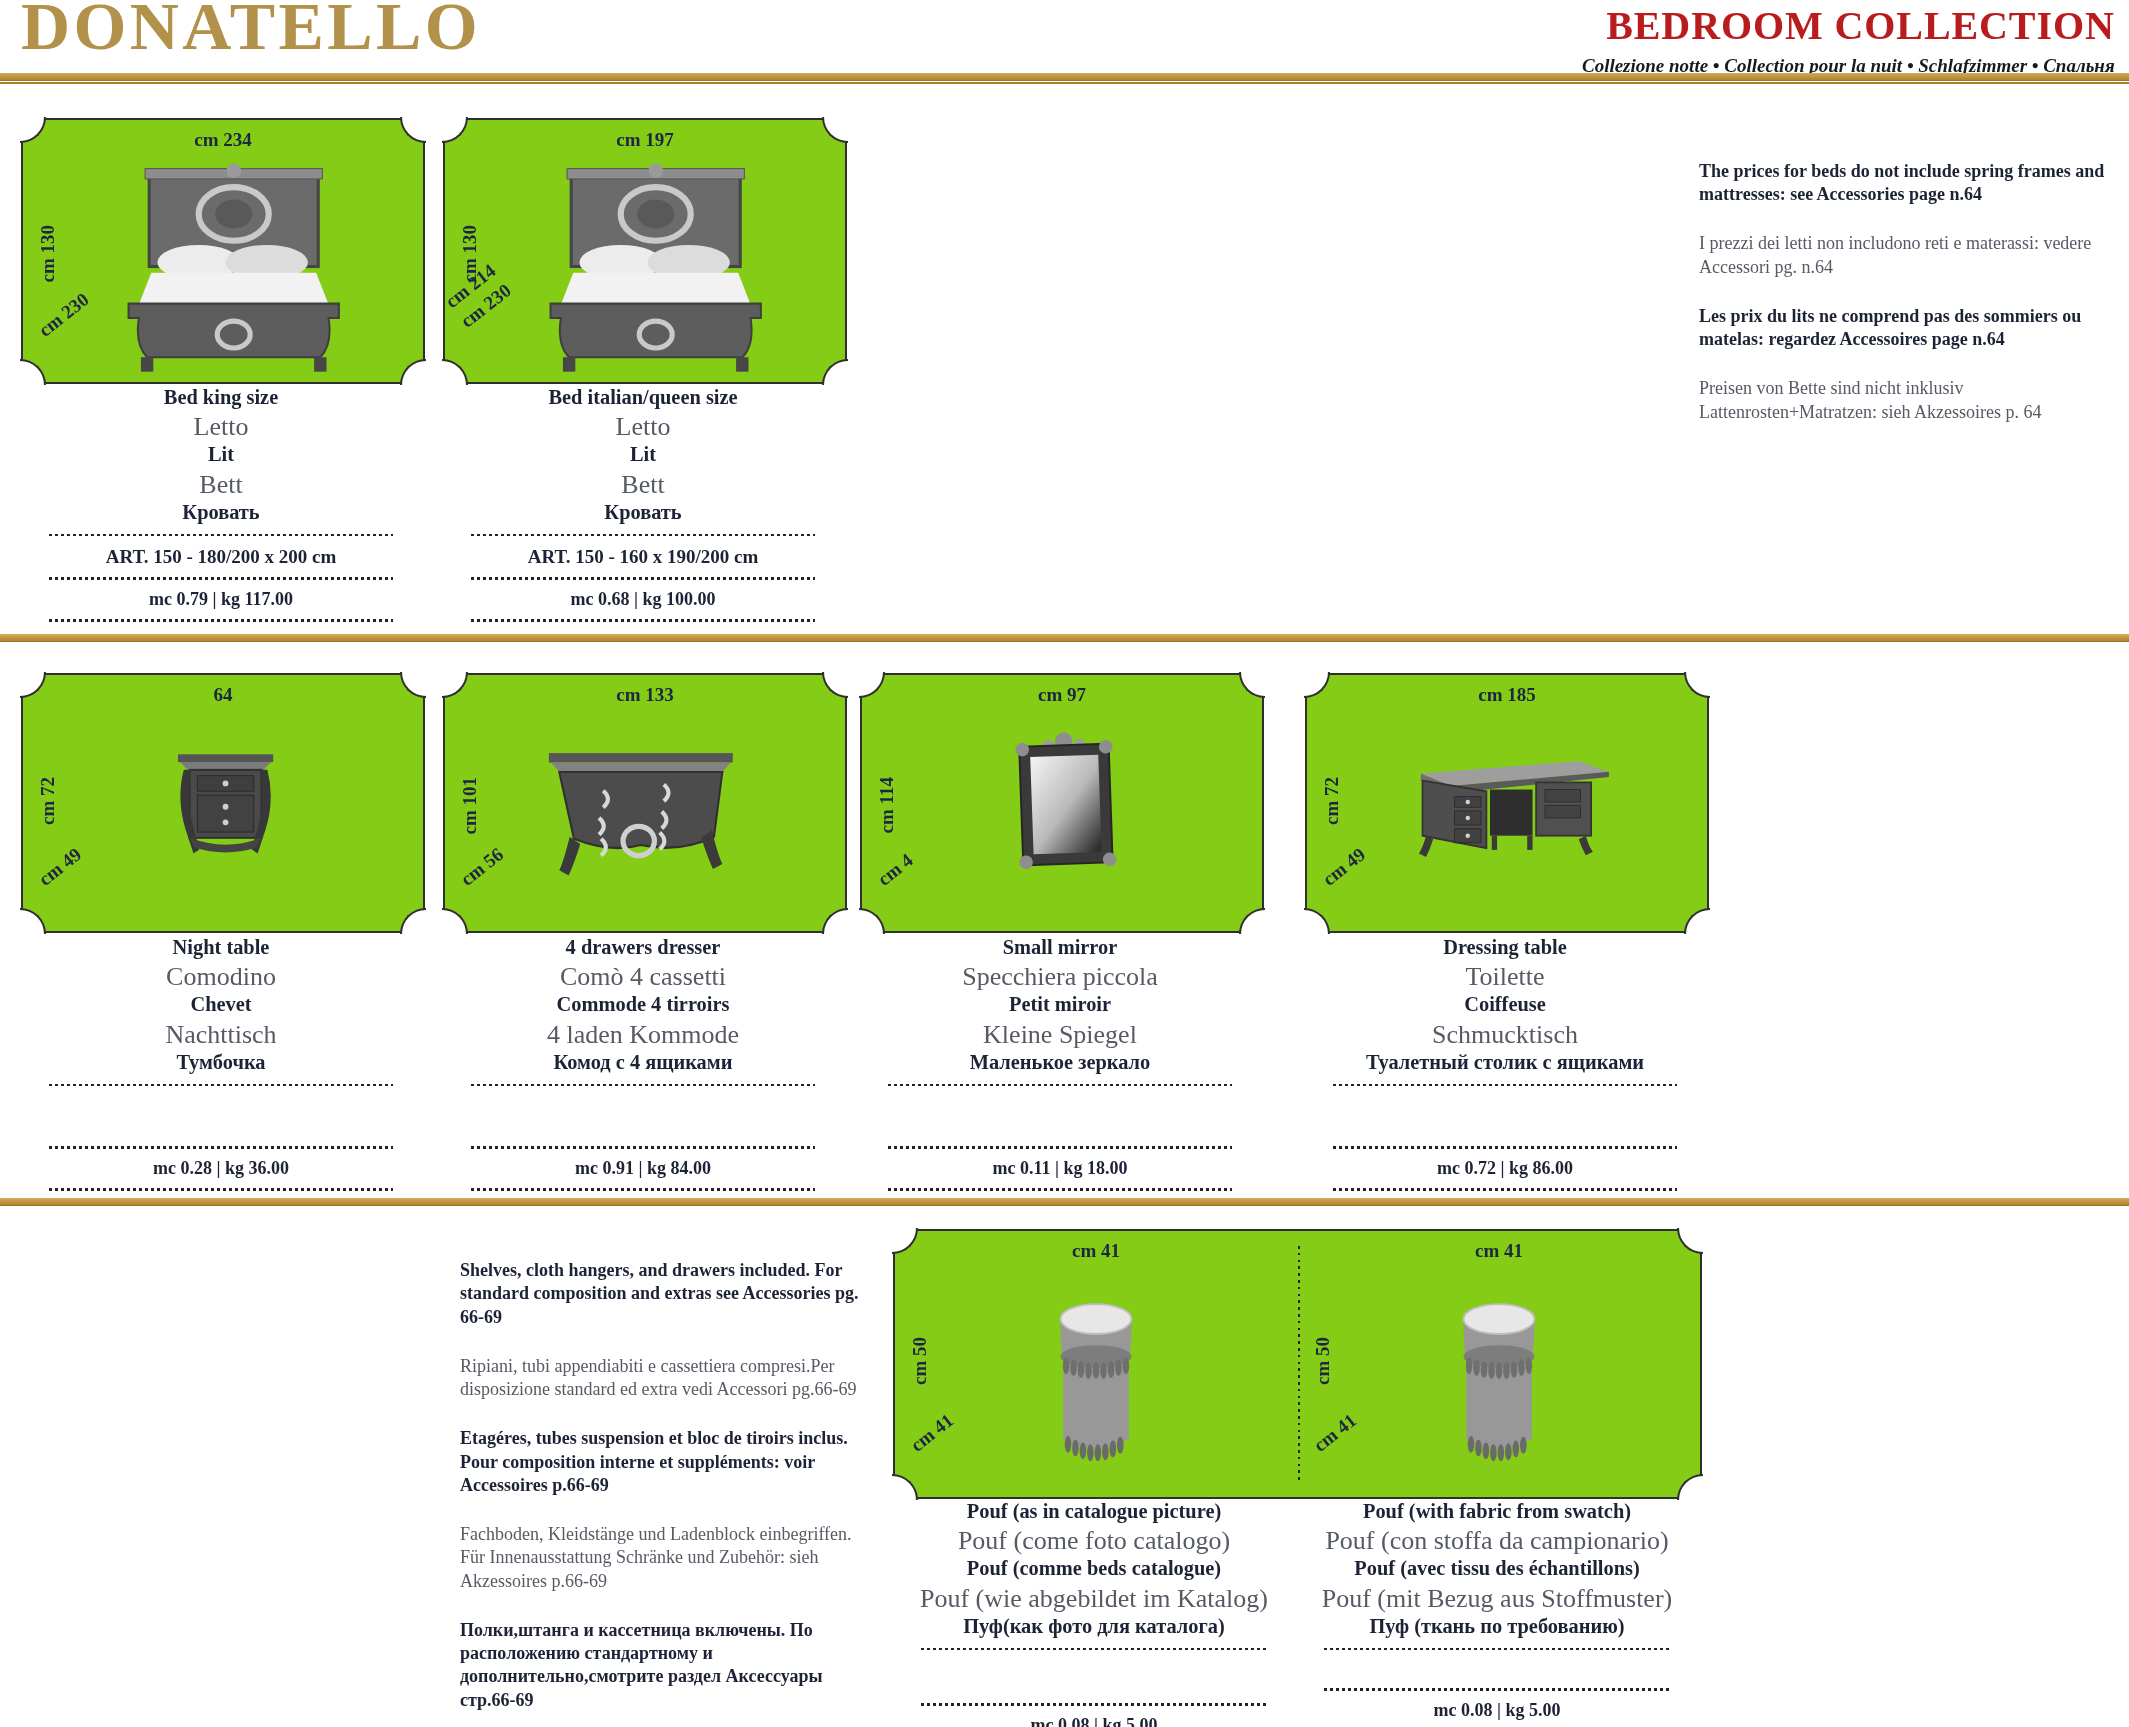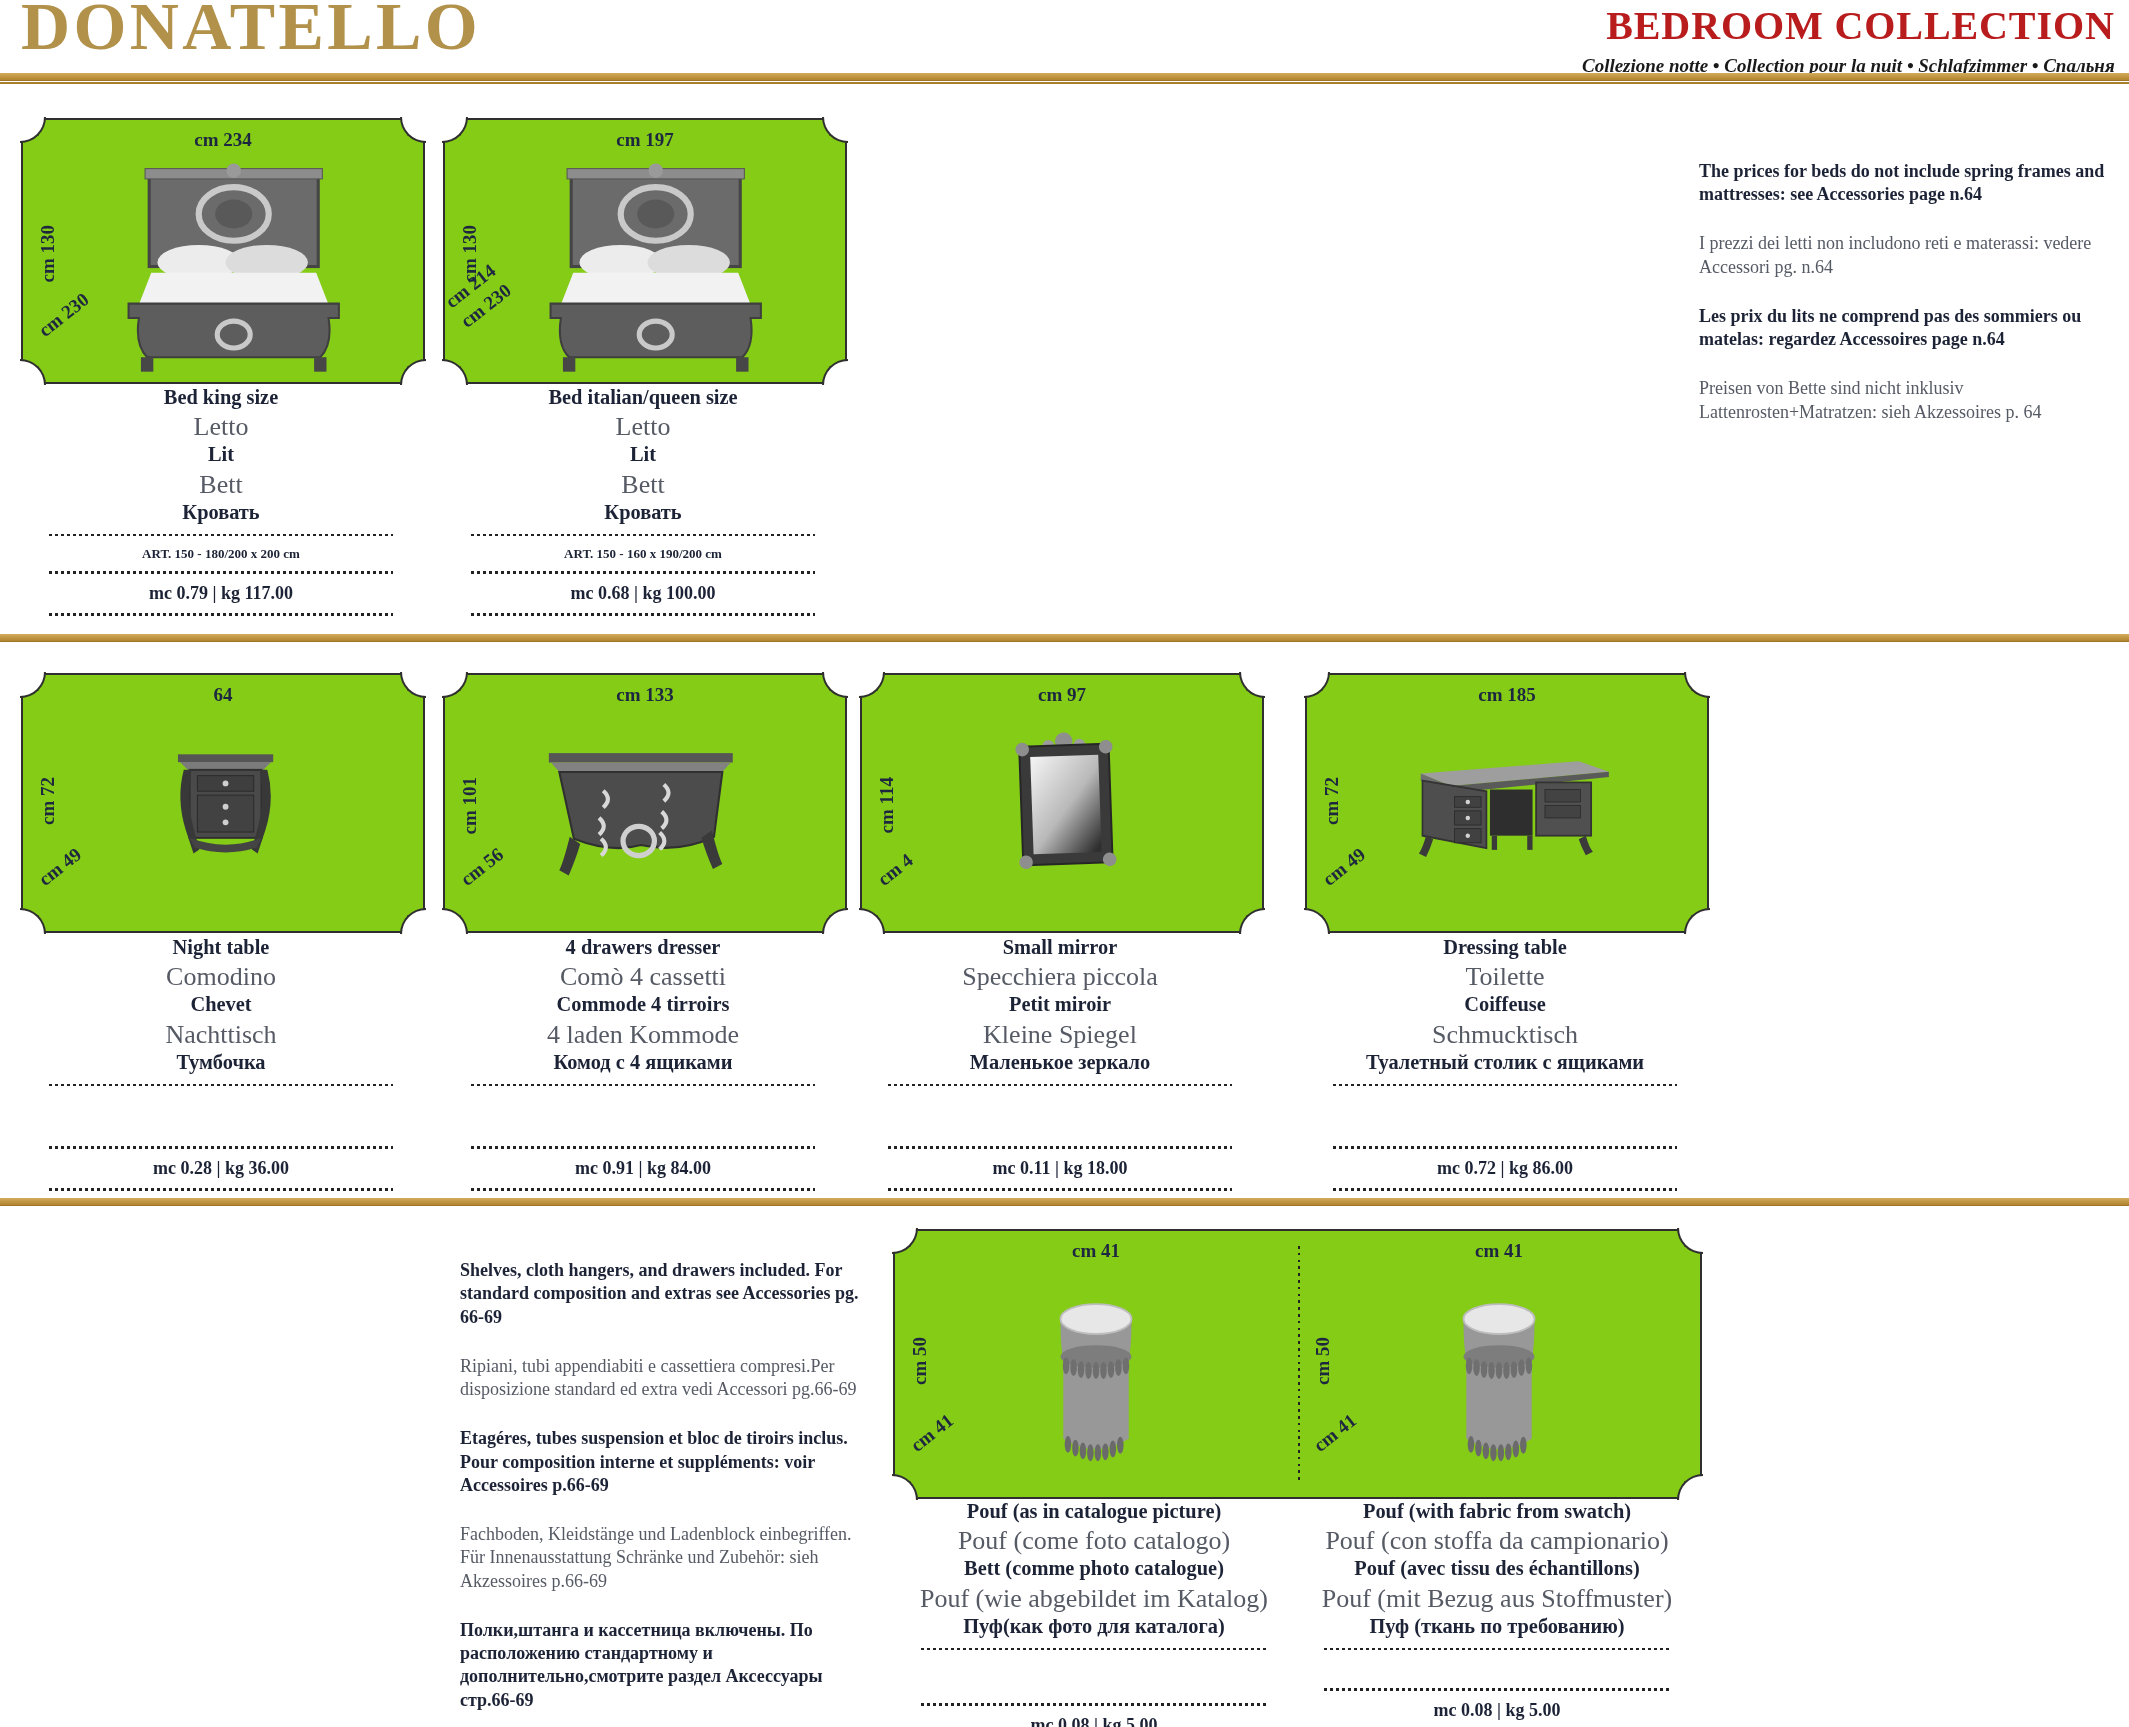--- a/index.html
+++ b/index.html
@@ -32,21 +32,21 @@
             transform:rotate(-38deg);transform-origin:left bottom;line-height:1.3;white-space:nowrap;}
 
   .phalf{position:absolute;top:0;height:100%;width:402px;}
   .vdot{position:absolute;left:50%;top:15.3px;bottom:15.3px;width:2.6px;
         background-image:repeating-linear-gradient(180deg,#222 0 2.6px,transparent 2.6px 6.8px);}
 
   
   .tcol{position:absolute;text-align:center;}
   .tname{font-size:20.4px;font-weight:bold;line-height:1.2;}
   .talt{font-size:26px;color:#555a64;line-height:1.2;margin-top:1.7px;}
-  .tart{font-size:13px;font-weight:bold;margin:1.7px 0;}
+  .tart{font-size:19px;font-weight:bold;margin:1.7px 0;}
   .tspec{font-size:18px;font-weight:bold;margin:3.4px 0;}
   .dot{height:2.6px;width:86%;margin:9.4px auto;
        background-image:repeating-linear-gradient(90deg,#222 0 2.6px,transparent 2.6px 6px);}
   .sp48{height:41px;} .sp40{height:34px;} .sp22{height:19px;}
 
   
   .notice{position:absolute;text-align:left;font-size:18px;line-height:1.3;}
   .notice p{margin:0 0 25.6px;}
   .notice p.bold{font-weight:bold;color:#1d2336;}
   .notice p.gray{color:#555a64;font-weight:normal;}
@@ -418,21 +418,21 @@
           <ellipse cx="78" cy="169" rx="3.5" ry="9"></ellipse>
             <ellipse cx="86" cy="165" rx="3.5" ry="9"></ellipse>
         </g>
       </svg>
     </div>
   </div>
 
   <div class="tcol" style="left:893px;top:1499px;width:402px">
     <div class="tname">Pouf (as in catalogue picture)</div>
     <div class="talt">Pouf (come foto catalogo)</div>
-    <div class="tname">Bett (comme photo catalogue)</div>
+    <div class="tname">Pouf (comme beds catalogue)</div>
     <div class="talt">Pouf (wie abgebildet im Katalog)</div>
     <div class="tname">Пуф(как фото для каталога)</div>
     <div class="dot"></div>
     <div class="sp40"></div>
     <div class="dot"></div>
     <div class="tspec">mc 0.08 | kg 5.00</div>
 
   </div>
   <div class="tcol" style="left:1296px;top:1499px;width:402px">
     <div class="tname">Pouf (with fabric from swatch)</div>

